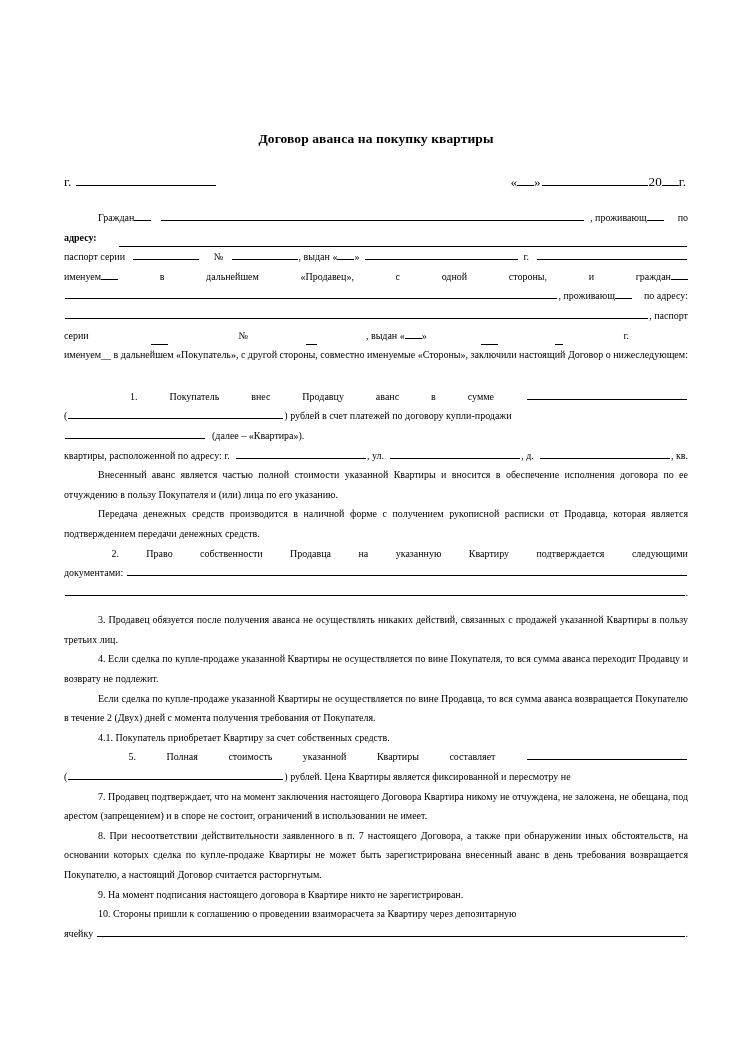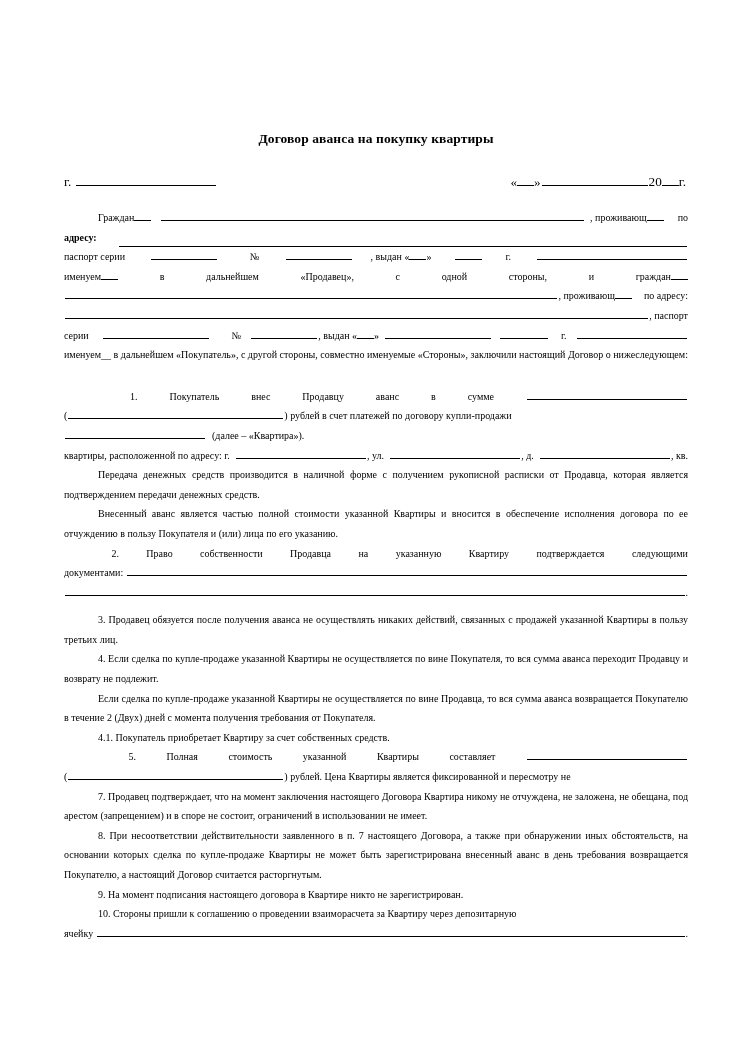--- a/index.html
+++ b/index.html
@@ -107,21 +107,21 @@
         <span class="nowrap"><span>проживающ</span><span class="f-underscore"></span></span>
         <span style="flex:0 0 14px;"></span>
         <span class="nowrap">по</span>
       </div>
 
       <div class="p" style="display:flex;align-items:flex-end;font-weight:bold;">
         <span class="nowrap">адресу:</span>
         <span class="fill" style="flex:1 1 auto;margin-left:22px;"></span>
       </div>
 
-      <div class="p" style="display:flex;align-items:baseline;gap:18px;">
+      <div class="p" style="display:flex;align-items:baseline;">
         <span class="nowrap">паспорт серии</span>
         <span class="fill f-m" style="margin-left:8px;"></span>
         <span class="nowrap" style="margin-left:14px;">№</span>
         <span class="fill f-m" style="margin-left:8px;"></span>
         <span class="nowrap"><span>, выдан «</span><span class="f-underscore"></span><span>»</span></span>
         <span class="fill" style="flex:1 1 auto;margin:0 6px;"></span>
         <span class="nowrap">г.</span>
         <span class="fill" style="flex:0 0 150px;margin-left:8px;"></span>
       </div>
 
@@ -143,21 +143,21 @@
         <span class="nowrap"><span>проживающ</span><span class="f-underscore"></span></span>
         <span style="flex:0 0 12px;"></span>
         <span class="nowrap">по адресу:</span>
       </div>
 
       <div class="p" style="display:flex;align-items:baseline;">
         <span class="fill" style="flex:1 1 auto;"></span>
         <span class="nowrap">, паспорт</span>
       </div>
 
-      <div class="p" style="display:flex;align-items:flex-start;">
+      <div class="p" style="display:flex;align-items:flex-end;gap:48px;">
         <span class="nowrap">серии</span>
         <span class="fill f-xl" style="margin-left:14px;"></span>
         <span class="nowrap" style="margin-left:22px;">№</span>
         <span class="fill f-m" style="margin-left:10px;"></span>
         <span class="nowrap"><span>, выдан «</span><span class="f-underscore"></span><span>»</span></span>
         <span class="fill f-xl" style="margin-left:6px;"></span>
         <span class="fill f-s" style="margin-left:8px;"></span>
         <span class="nowrap" style="margin-left:12px;">г.</span>
         <span class="fill" style="flex:1 1 auto;margin-left:10px;"></span>
       </div>
@@ -190,23 +190,23 @@
         <span class="nowrap">квартиры, расположенной по адресу: г.</span>
         <span class="fill f-xxl" style="margin-left:6px;"></span>
         <span class="nowrap">, ул.</span>
         <span class="fill f-xxl" style="margin-left:6px;"></span>
         <span class="nowrap">, д.</span>
         <span class="fill f-xxl" style="margin-left:6px;"></span>
         <span class="nowrap">, кв.</span>
       </div>
     </div>
 
+    <div class="p indent">Внесенный аванс является частью полной стоимости указанной Квартиры и вносится в обеспечение исполнения договора по ее отчуждению в пользу Покупателя и (или) лица по его указанию.</div>
+
     <div class="p indent">Передача денежных средств производится в наличной форме с получением рукописной расписки от Продавца, которая является подтверждением передачи денежных средств.</div>
-
-    <div class="p indent">Внесенный аванс является частью полной стоимости указанной Квартиры и вносится в обеспечение исполнения договора по ее отчуждению в пользу Покупателя и (или) лица по его указанию.</div>
 
     <div>
       <div class="p" style="display:flex;align-items:baseline;justify-content:space-between;">
         <span style="width:20px;flex:none;"></span>
         <span class="nowrap">2.</span>
         <span class="nowrap">Право</span>
         <span class="nowrap">собственности</span>
         <span class="nowrap">Продавца</span>
         <span class="nowrap">на</span>
         <span class="nowrap">указанную</span>

